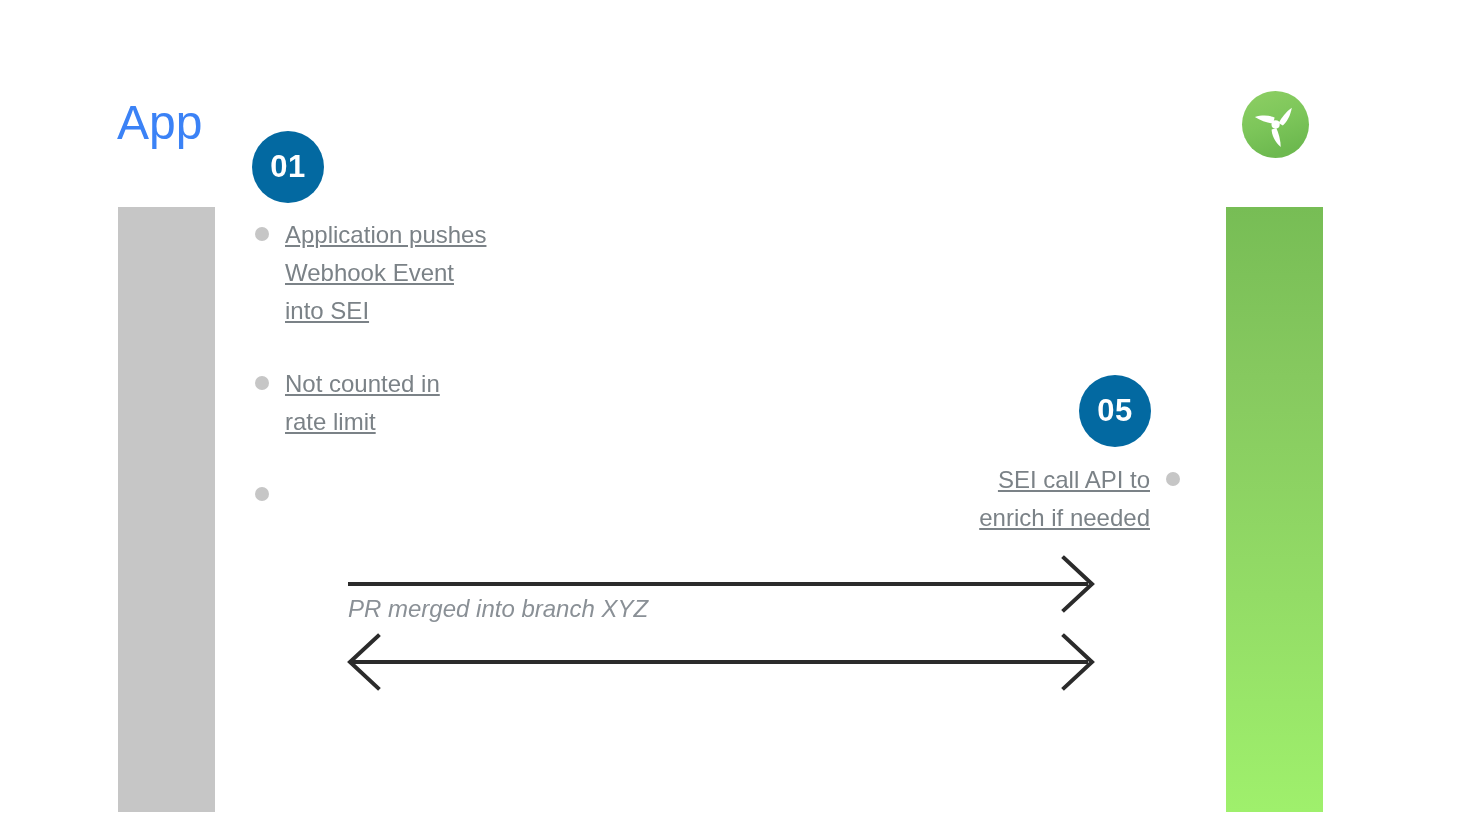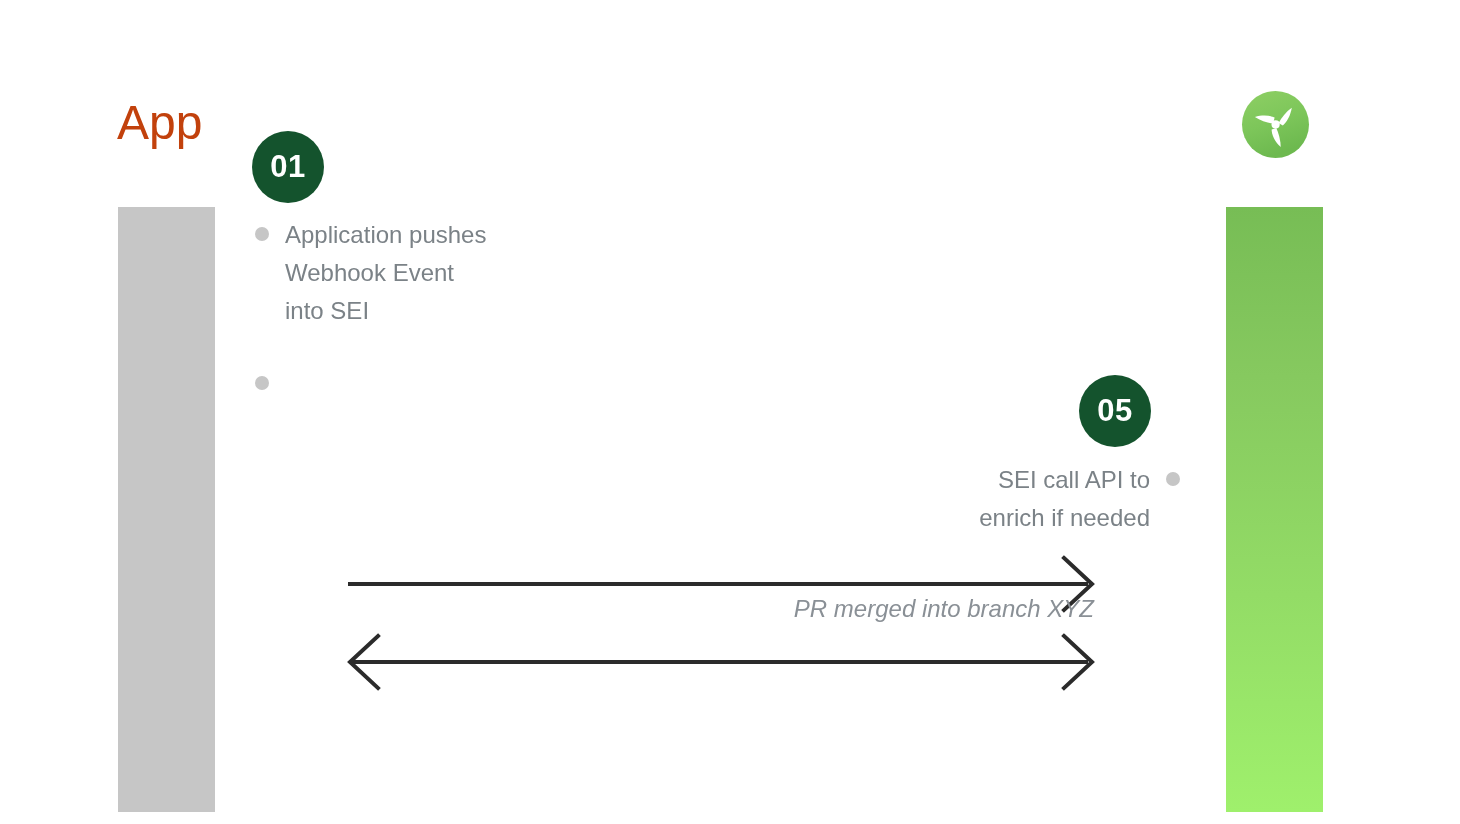--- a/index.html
+++ b/index.html
@@ -19,21 +19,21 @@
     overflow: hidden;
   }
 
   
   .actor-title {
     position: absolute;
     left: 117px;
     top: 97px;
     font-size: 48px;
     line-height: 1.1;
-    color: #c2410c;
+    color: #3b82f6;
     letter-spacing: 0px;
     white-space: nowrap;
   }
   .lane-grey {
     position: absolute;
     left: 118px;
     top: 207px;
     width: 97px;
     height: 605px;
     background: #c6c6c6;
@@ -56,21 +56,21 @@
     height: 71px;
   }
   .brand-logo svg { display: block; width: 71px; height: 71px; }
 
   
   .step-badge {
     position: absolute;
     width: 72px;
     height: 72px;
     border-radius: 50%;
-    background: #14532d;
+    background: #0369a1;
     color: #ffffff;
     font-size: 31px;
     font-weight: bold;
     display: flex;
     align-items: center;
     justify-content: center;
     letter-spacing: 0.5px;
   }
   .badge-01 { left: 252px; top: 131px; }
   .badge-02 { left: 1079px; top: 375px; }
@@ -93,37 +93,38 @@
     height: 14px;
     border-radius: 50%;
     background: #c6c6c6;
     margin-top: 11px;
   }
   .bullet-text {
     font-size: 24px;
     line-height: 38px;
     color: #7b8287;
     white-space: pre-line;
+    text-decoration: underline;
   }
   .bullets-left .bullet-dot { margin-right: 16px; }
   .bullets-right { text-align: right; }
   .bullets-right .bullet-item { justify-content: flex-end; }
   .bullets-right .bullet-dot { margin-left: 16px; order: 2; }
   .bullets-right .bullet-text { order: 1; text-align: right; }
 
   
   .msg { position: absolute; }
   .msg svg { display: block; overflow: visible; }
   .msg-label {
     position: absolute;
     font-size: 24px;
     font-style: italic;
     color: #8a9096;
     white-space: nowrap;
-    text-align: right;
+    text-align: left;
     width: 100%;
   }
   .msg-1 { left: 348px; top: 572px; width: 746px; }
   .msg-1 .msg-label { top: 23px; }
   .msg-2 { left: 348px; top: 650px; width: 746px; }
   .msg-2 .msg-label { top: 23px; }
 </style>
 </head>
 <body>
 
@@ -160,20 +161,25 @@
 
   <div class="bullet-group bullets-left">
     <div class="bullet-item">
       <span class="bullet-dot"></span>
       <span class="bullet-text">Application pushes
 Webhook Event
 into SEI</span>
     </div>
     <div class="bullet-item">
       <span class="bullet-dot"></span>
+      <span class="bullet-text">Not counted in
+rate limit</span>
+    </div>
+    <div class="bullet-item">
+      <span class="bullet-dot"></span>
     </div>
   </div>
 
   <div class="bullet-group bullets-right">
     <div class="bullet-item">
       <span class="bullet-text">SEI call API to
 enrich if needed</span>
       <span class="bullet-dot"></span>
     </div>
   </div>

